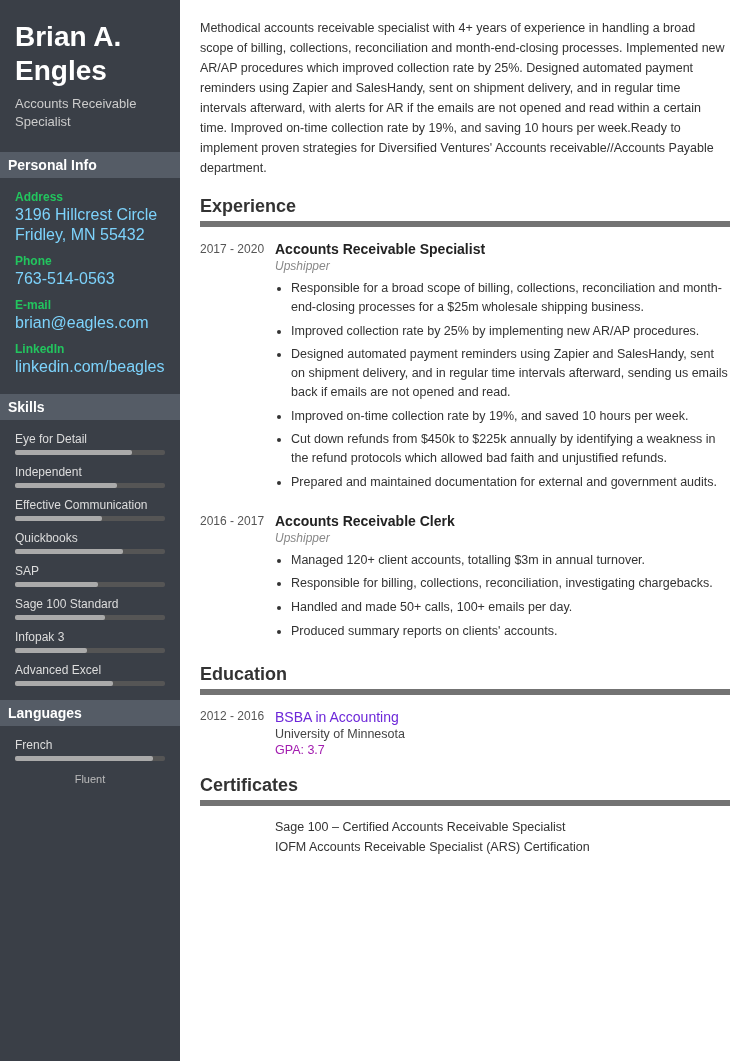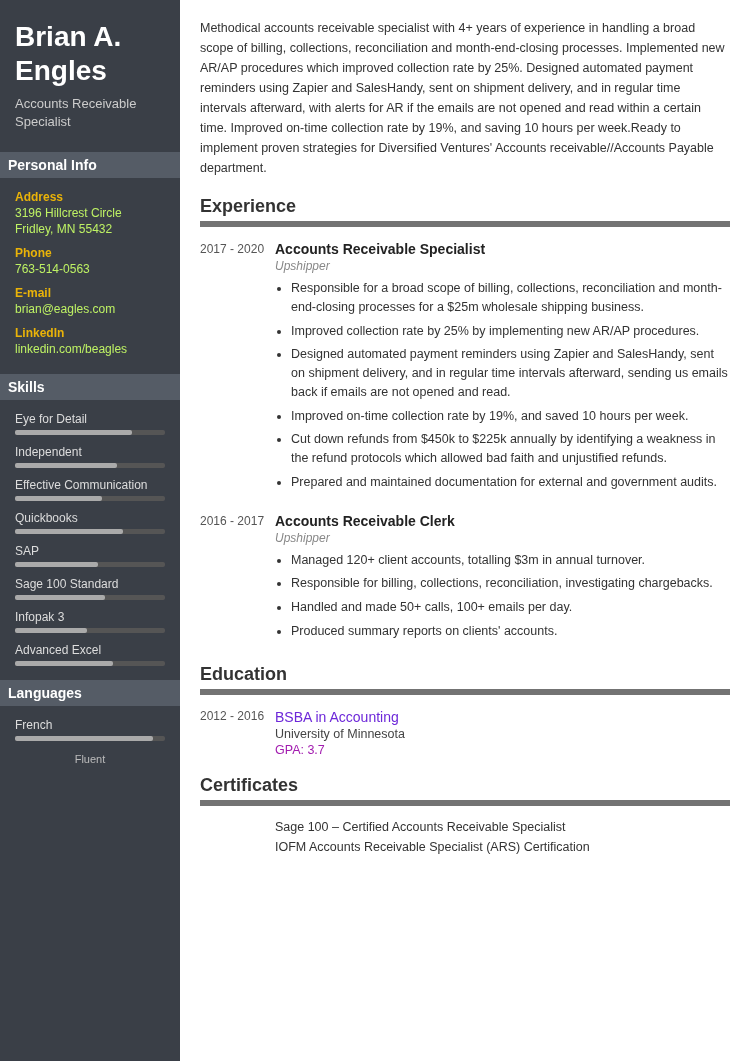--- a/index.html
+++ b/index.html
@@ -38,25 +38,25 @@
       background: #555c66;
       padding: 5px 8px;
       margin: 0 -15px 12px -15px;
       color: #fff;
     }
     .info-label {
       font-weight: bold;
       font-size: 12px;
       margin-bottom: 2px;
       margin-top: 10px;
-      color: #eab308;
+      color: #22c55e;
     }
     .info-value {
-      font-size: 12px;
-      color: #bef264;
+      font-size: 16px;
+      color: #7dd3fc;
       margin-bottom: 2px;
     }
     .skill-item {
       margin-bottom: 10px;
     }
     .skill-name {
       font-size: 12px;
       color: #ddd;
       margin-bottom: 4px;
     }

